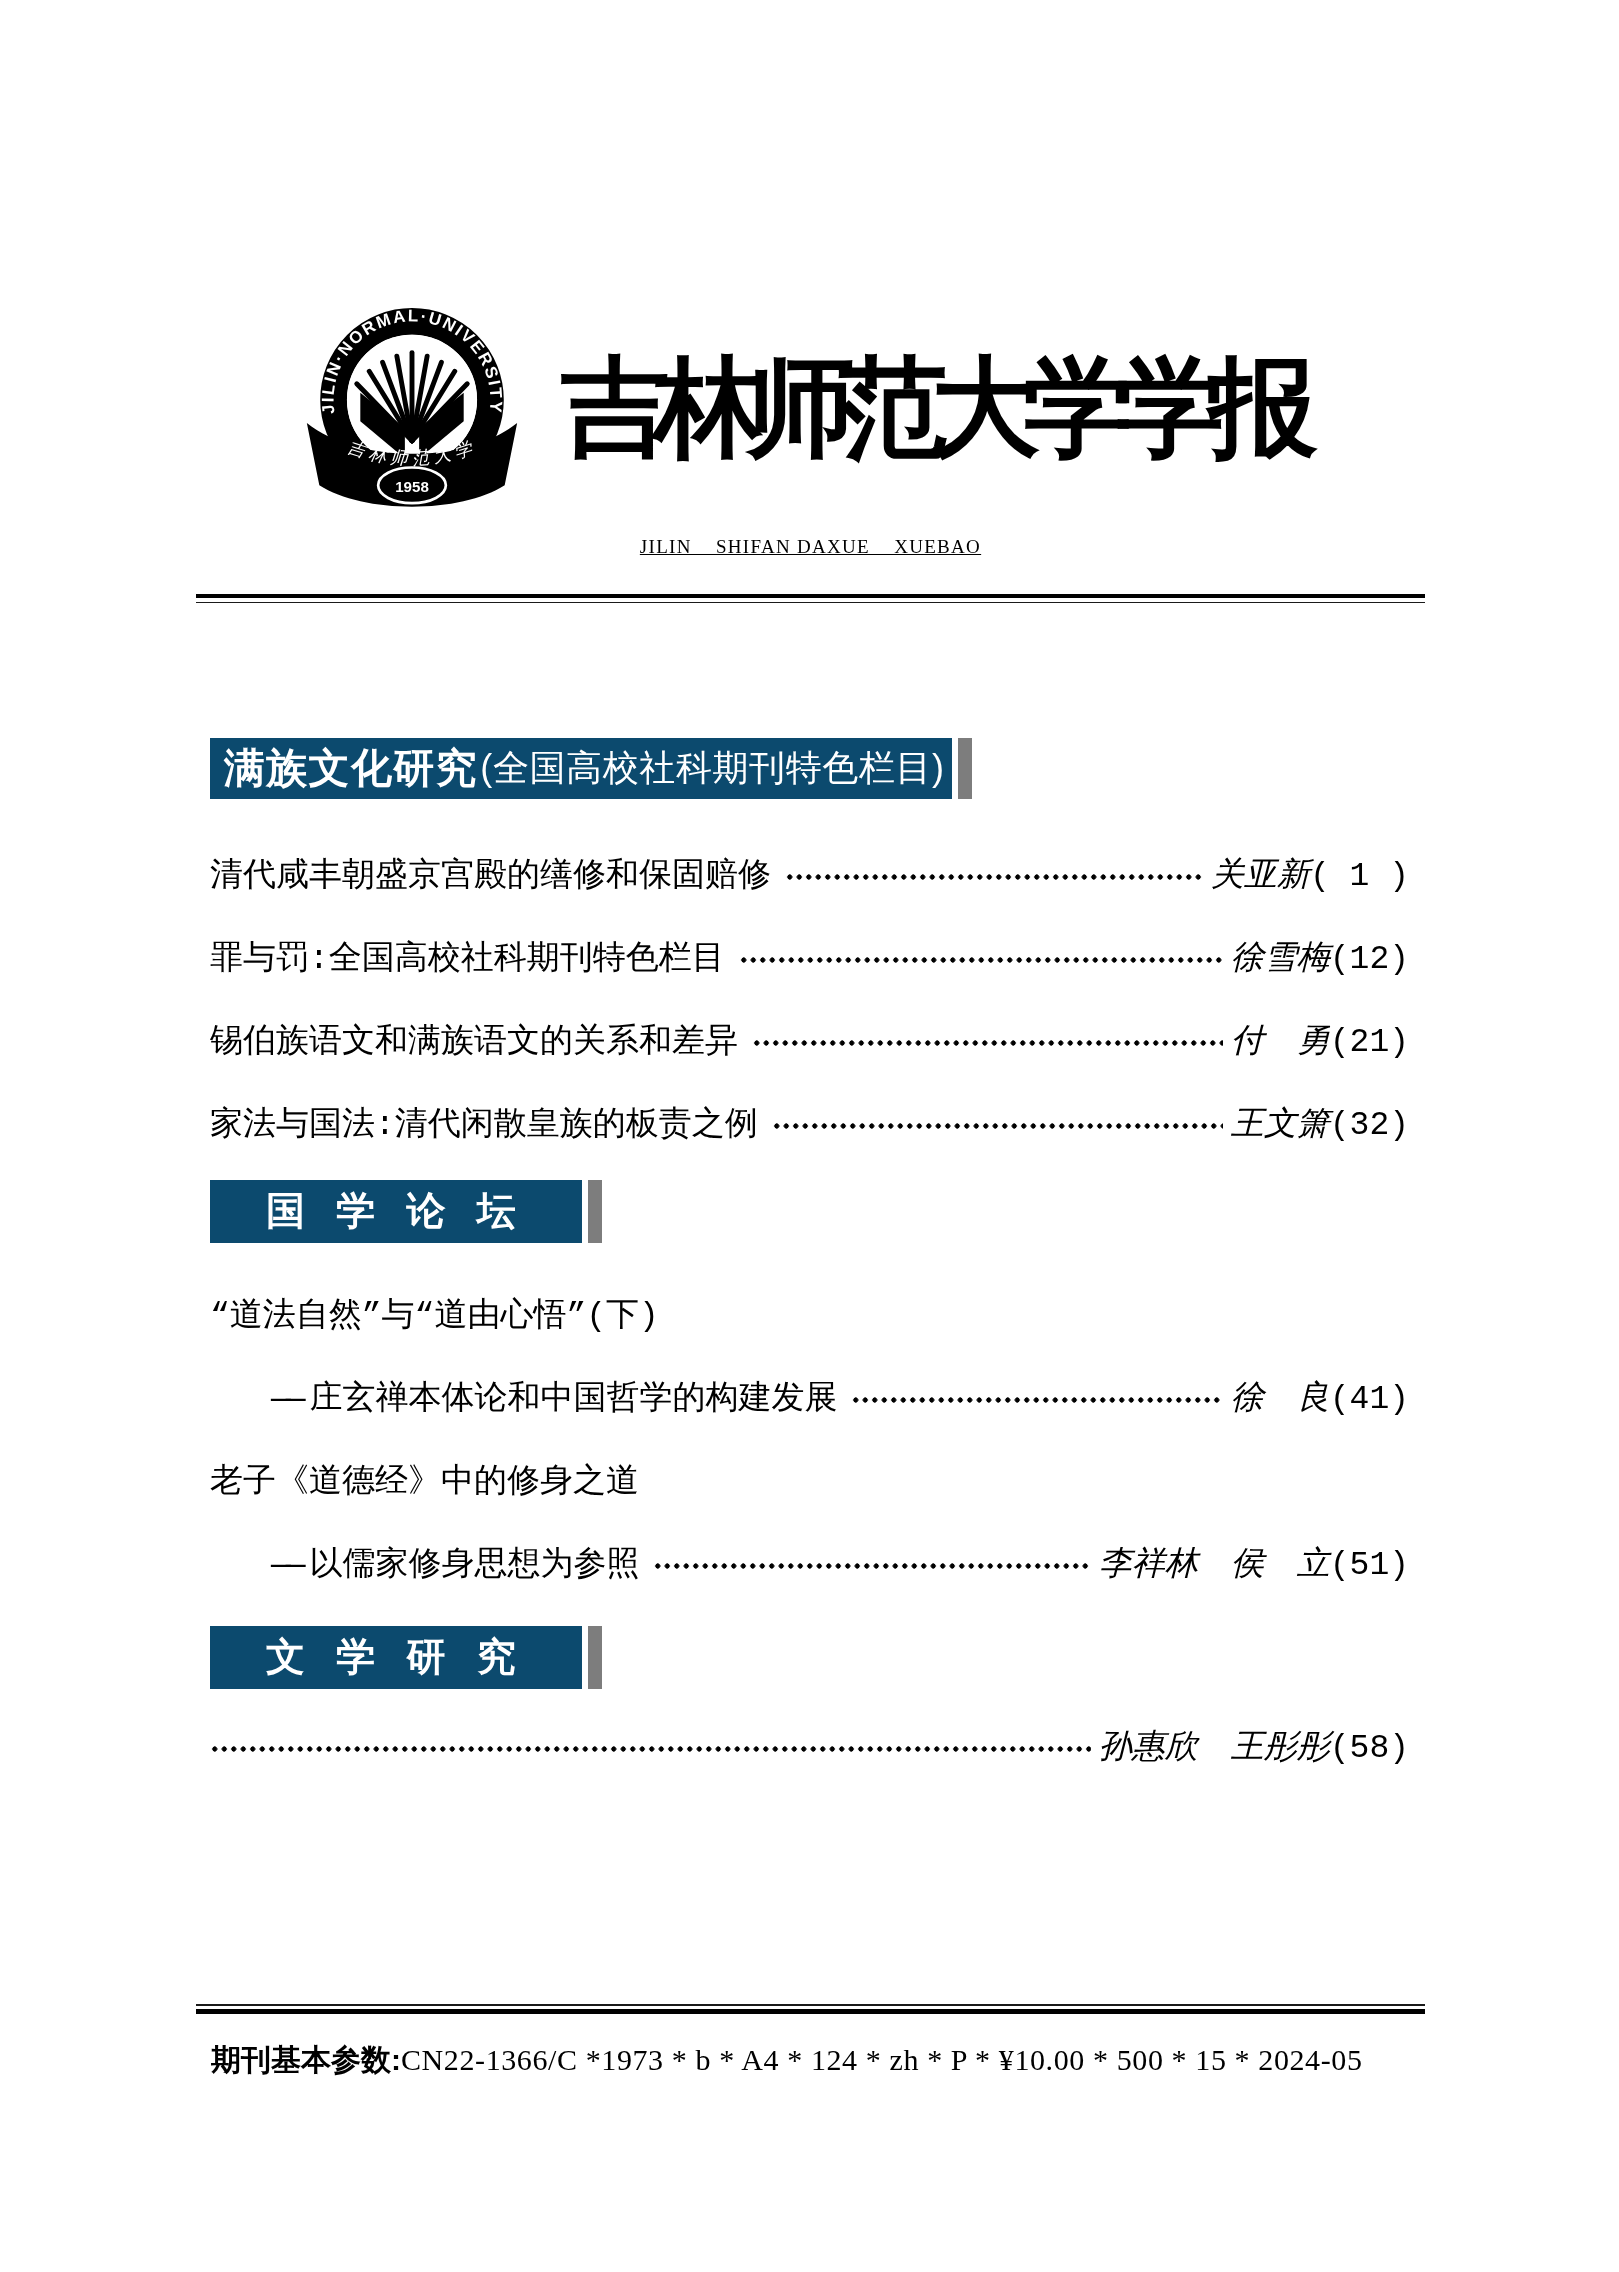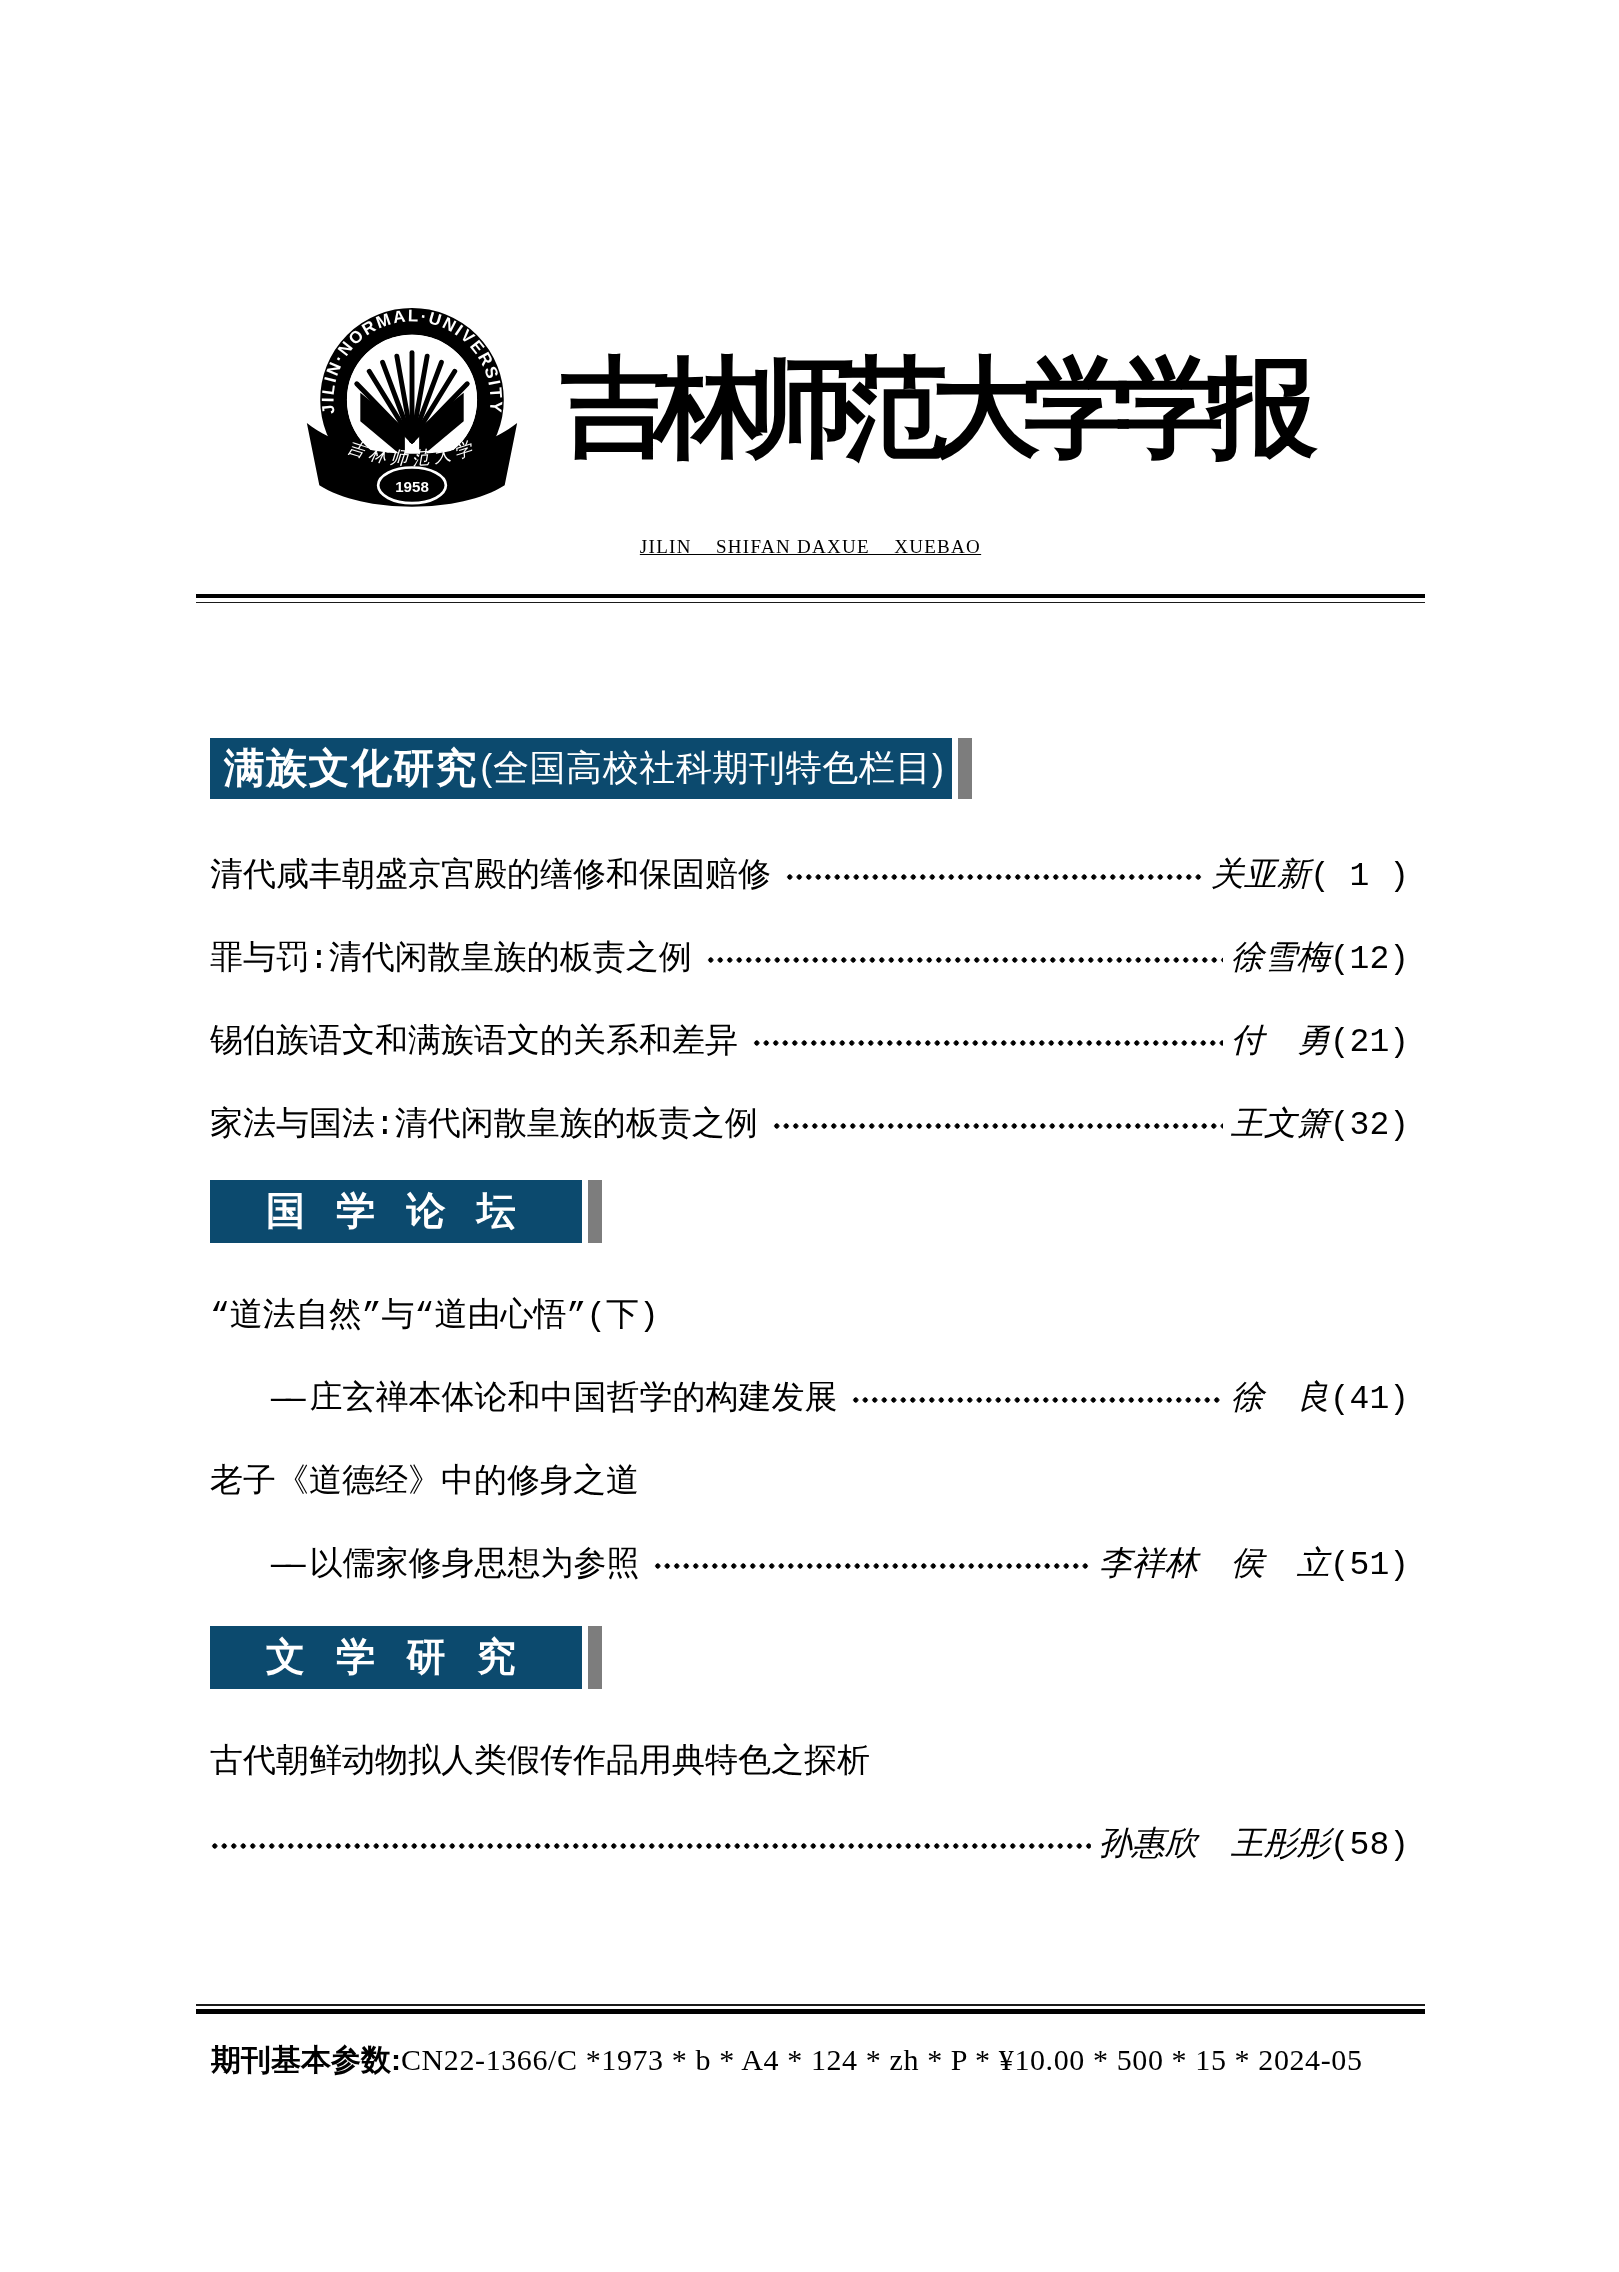--- a/index.html
+++ b/index.html
@@ -142,21 +142,21 @@
     </div>
 
     <div class="toc-row first-after-bar1">
       <span>清代咸丰朝盛京宫殿的缮修和保固赔修</span>
       <span class="leader"></span>
       <span class="author">关亚新</span>
       <span class="pageno">( 1 )</span>
     </div>
 
     <div class="toc-row">
-      <span>罪与罚:清代闲散皇族的板责之例</span>
+      <span>罪与罚:全国高校社科期刊特色栏目</span>
       <span class="leader"></span>
       <span class="author">徐雪梅</span>
       <span class="pageno">(12)</span>
     </div>
 
     <div class="toc-row">
       <span>锡伯族语文和满族语文的关系和差异</span>
       <span class="leader"></span>
       <span class="author">付　勇</span>
       <span class="pageno">(21)</span>
@@ -202,23 +202,20 @@
       <span class="pageno">(51)</span>
     </div>
 
     <div class="bar-wrap gap-before-bar3">
       <div class="bar bar-sm">
         <span class="bar-title">文 学 研 究</span>
       </div>
       <div class="bar-accent"></div>
     </div>
 
-    <div class="toc-row first-after-bar">
-      <span>古代朝鲜动物拟人类假传作品用典特色之探析</span>
-    </div>
 
     <div class="toc-row">
       <span class="leader full"></span>
       <span class="author">孙惠欣　王彤彤</span>
       <span class="pageno">(58)</span>
     </div>
 
 
   </div>
 

